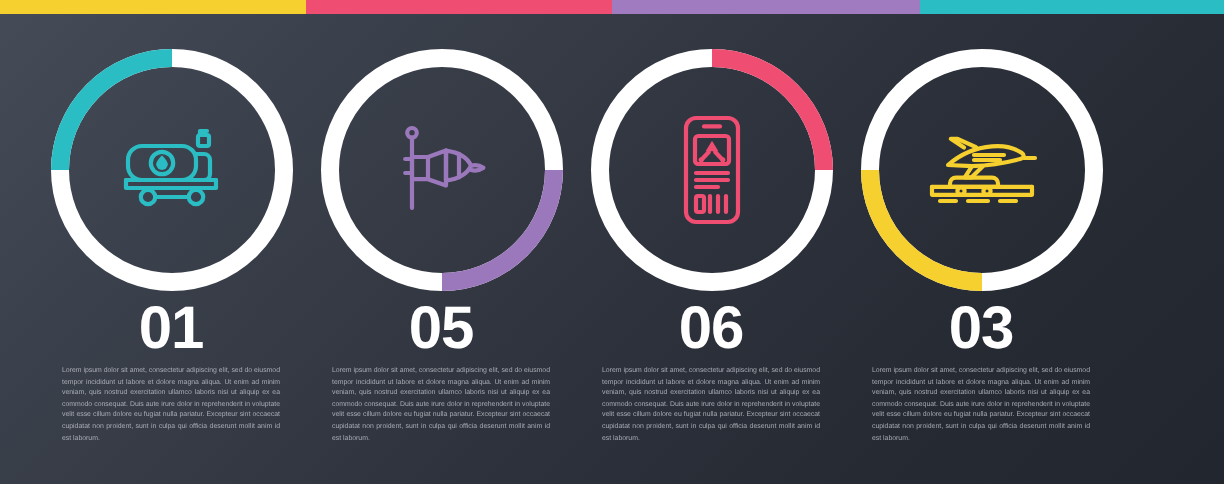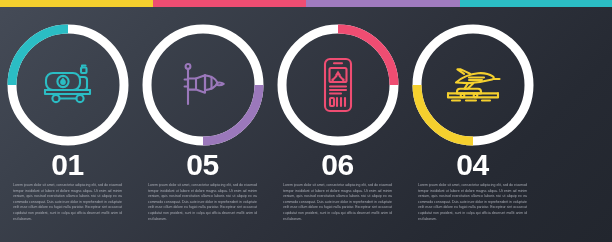--- a/index.html
+++ b/index.html
@@ -25,21 +25,21 @@
   }
   .topbar > span { height: 100%; display: block; }
   .seg-1 { width: 153px; }
   .seg-2 { width: 153px; }
   .seg-3 { width: 154px; }
   .seg-4 { width: 152px; }
 
   
   .columns {
     position: absolute;
-    top: 7px; left: 0;
+    top: 7px; left: 18px;
     width: 540px;
     height: 235px;
     display: flex;
   }
   .col {
     position: relative;
     width: 153px;
     height: 100%;
     box-sizing: border-box;
   }
@@ -198,18 +198,18 @@
           <path d="M25 11.5 h15 M25 14 h13"></path>
           <path d="M50 13 h5.5"></path>
           <path d="M16 22.8 h18 a3 3 0 0 1 3 3 v1.6 H13 v-1.6 a3 3 0 0 1 3 -3 z"></path>
           <circle cx="18.5" cy="29.5" r="1.8"></circle>
           <circle cx="31.5" cy="29.5" r="1.8"></circle>
           <path d="M4 27.4 h50"></path>
           <path d="M4 27.4 v4 h50 v-4"></path>
           <path d="M8 34.5 h8 M22 34.5 h10 M38 34.5 h8"></path>
         </svg>
       </div>
-      <div class="num">04</div>
+      <div class="num">03</div>
       <div class="copy">Lorem ipsum dolor sit amet, consectetur adipiscing elit, sed do eiusmod tempor incididunt ut labore et dolore magna aliqua. Ut enim ad minim veniam, quis nostrud exercitation ullamco laboris nisi ut aliquip ex ea commodo consequat. Duis aute irure dolor in reprehenderit in voluptate velit esse cillum dolore eu fugiat nulla pariatur. Excepteur sint occaecat cupidatat non proident, sunt in culpa qui officia deserunt mollit anim id est laborum.</div>
     </div>
 
   </div>
 </div>
 
 </body></html>

